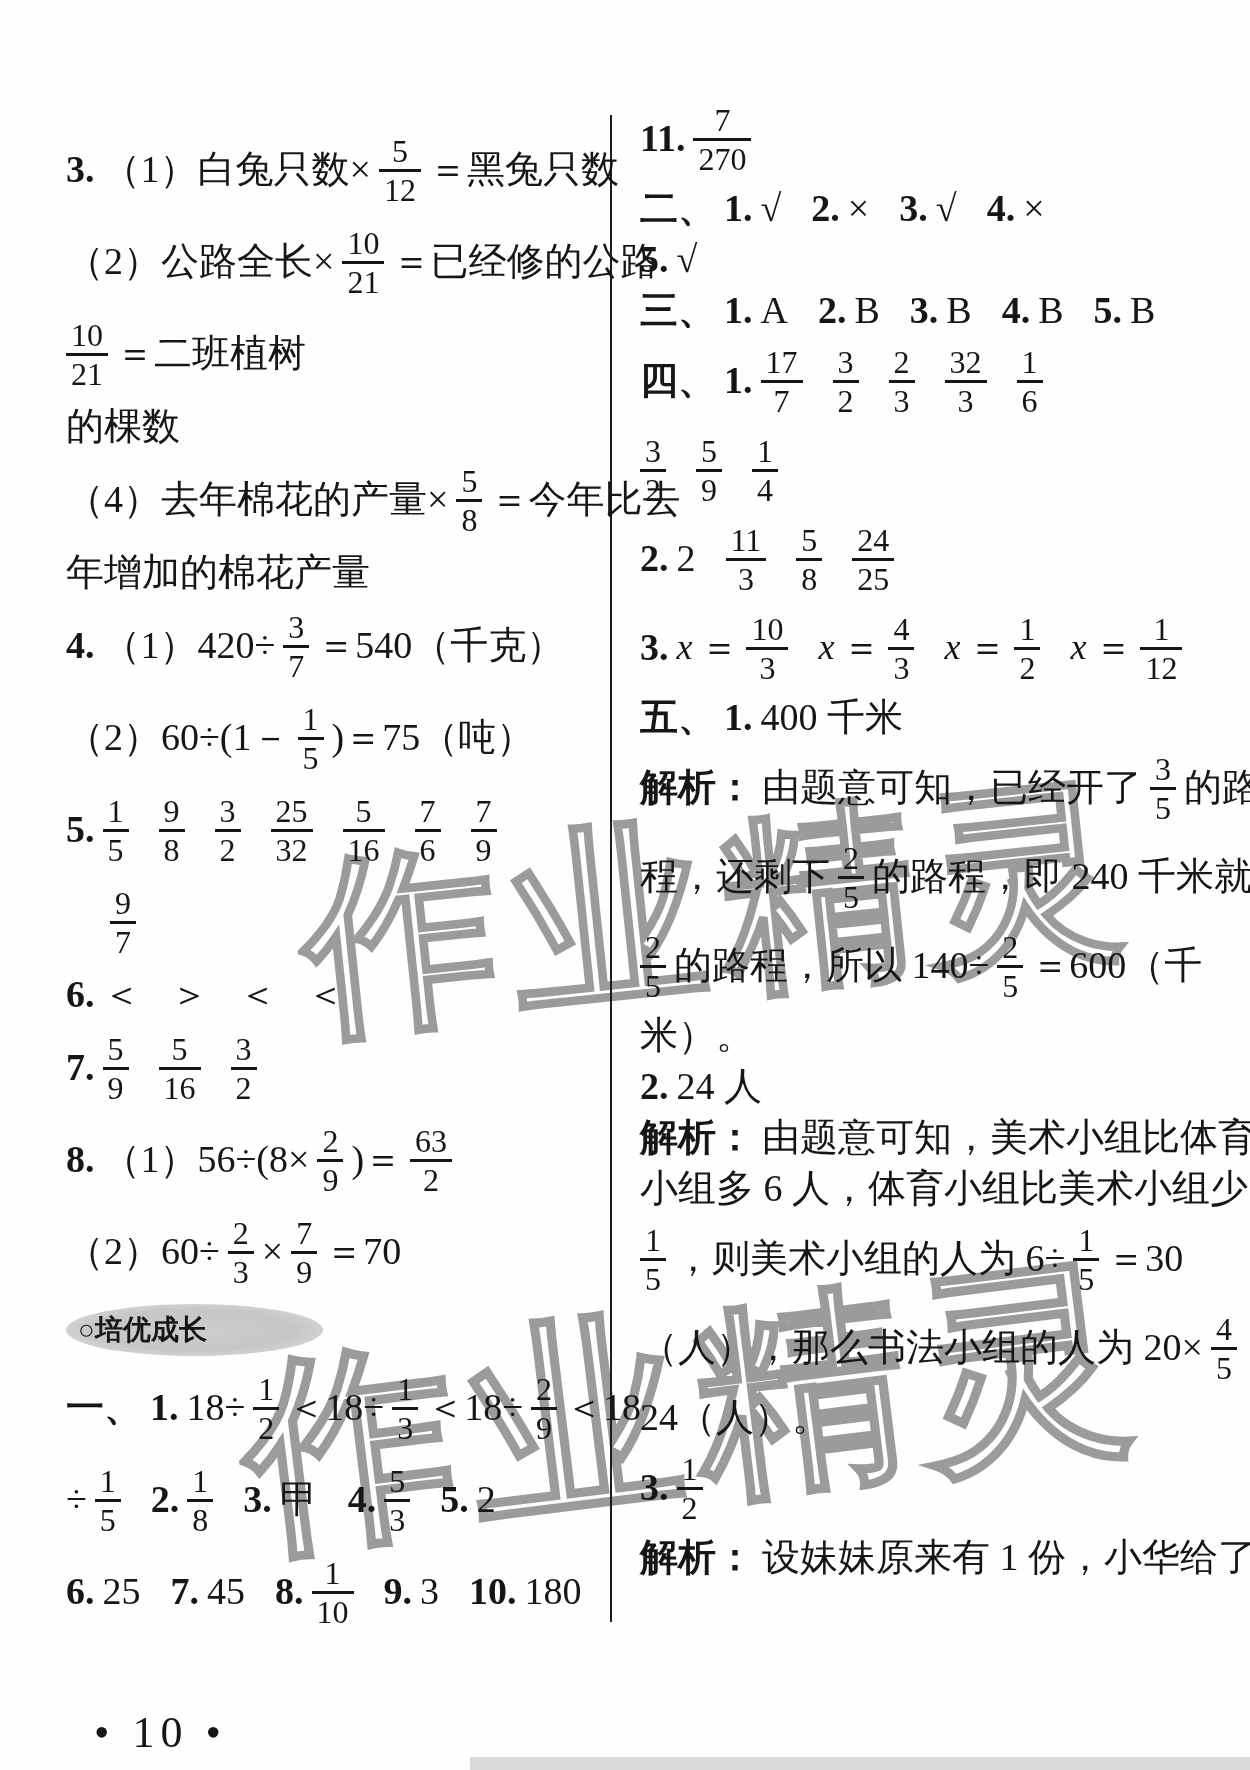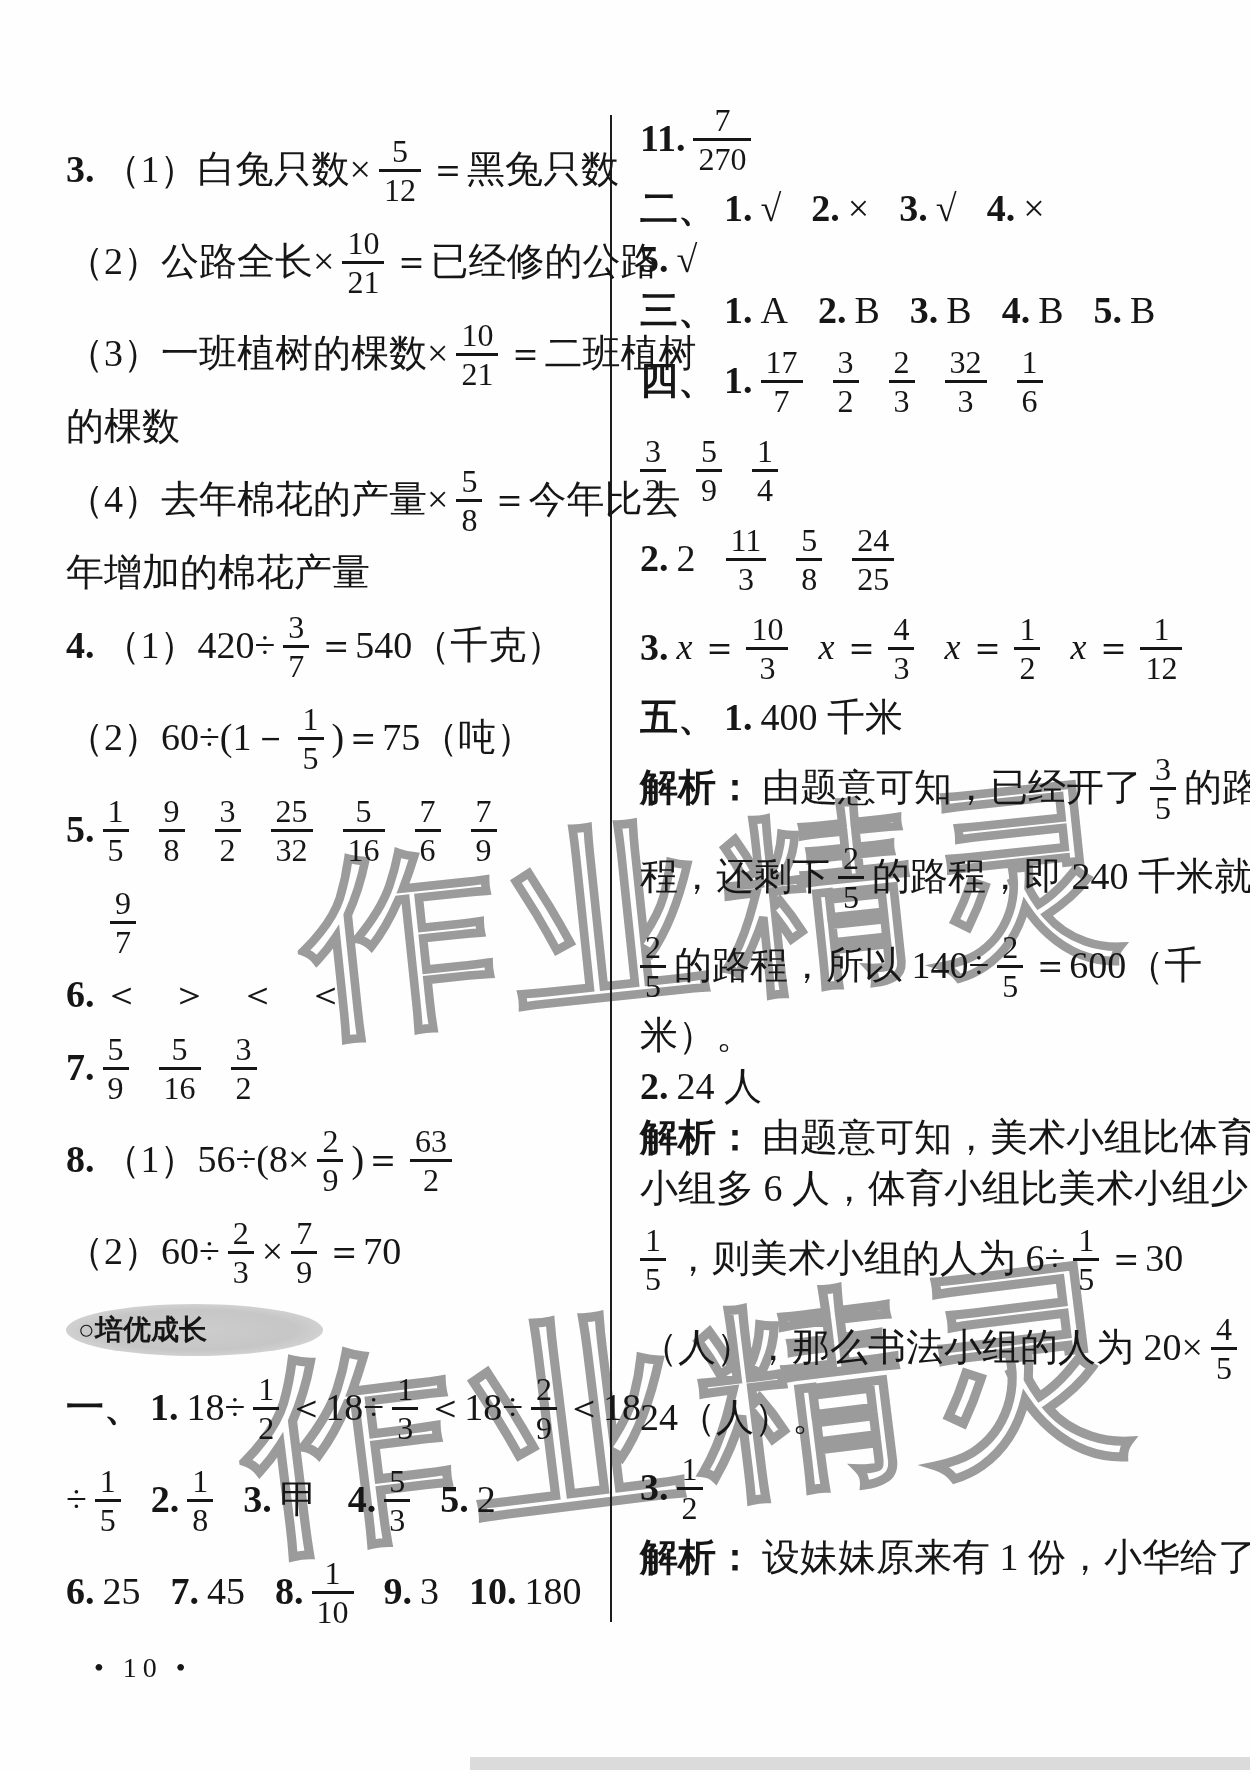--- a/index.html
+++ b/index.html
@@ -50,21 +50,21 @@
   .wm-bottom{left:235px;top:1255px;transform:rotate(-7deg);}
   .watermark svg text{
     font-family:"DejaVu Sans", sans-serif;
     font-weight:bold;
     fill:none;
     stroke:var(--wm-color);
     stroke-width:2.5px;
     letter-spacing:14px;
   }
   .col, .footer{z-index:1;}
-  .footer{position:absolute;left:94px;top:1652px;font-size:28px;letter-spacing:6px;}
+  .footer{position:absolute;left:94px;top:1707px;font-size:44px;letter-spacing:6px;}
   .scan-band{position:absolute;left:470px;right:0;bottom:0;height:13px;background:#bdbdbd;opacity:.55;}
 </style>
 </head>
 <body>
 
 <div class="page">
 
   <div class="watermark wm-top">
     <svg width="930" height="260">
       <text x="6" y="200" font-size="195">作业精灵</text>
@@ -92,21 +92,20 @@
       <div class="line fr">
         <span class="seg">（2）公路全长×</span>
         <span class="frac">
           <span class="num">10</span>
           <span class="bar"></span>
           <span class="den">21</span>
         </span>
         <span class="seg">＝已经修的公路</span>
       </div>
       <div class="line fr">
-        <span class="seg">（3）一班植树的棵数×</span>
         <span class="frac">
           <span class="num">10</span>
           <span class="bar"></span>
           <span class="den">21</span>
         </span>
         <span class="seg">＝二班植树</span>
       </div>
       <div class="line">
         <span class="seg">的棵数</span>
       </div>

